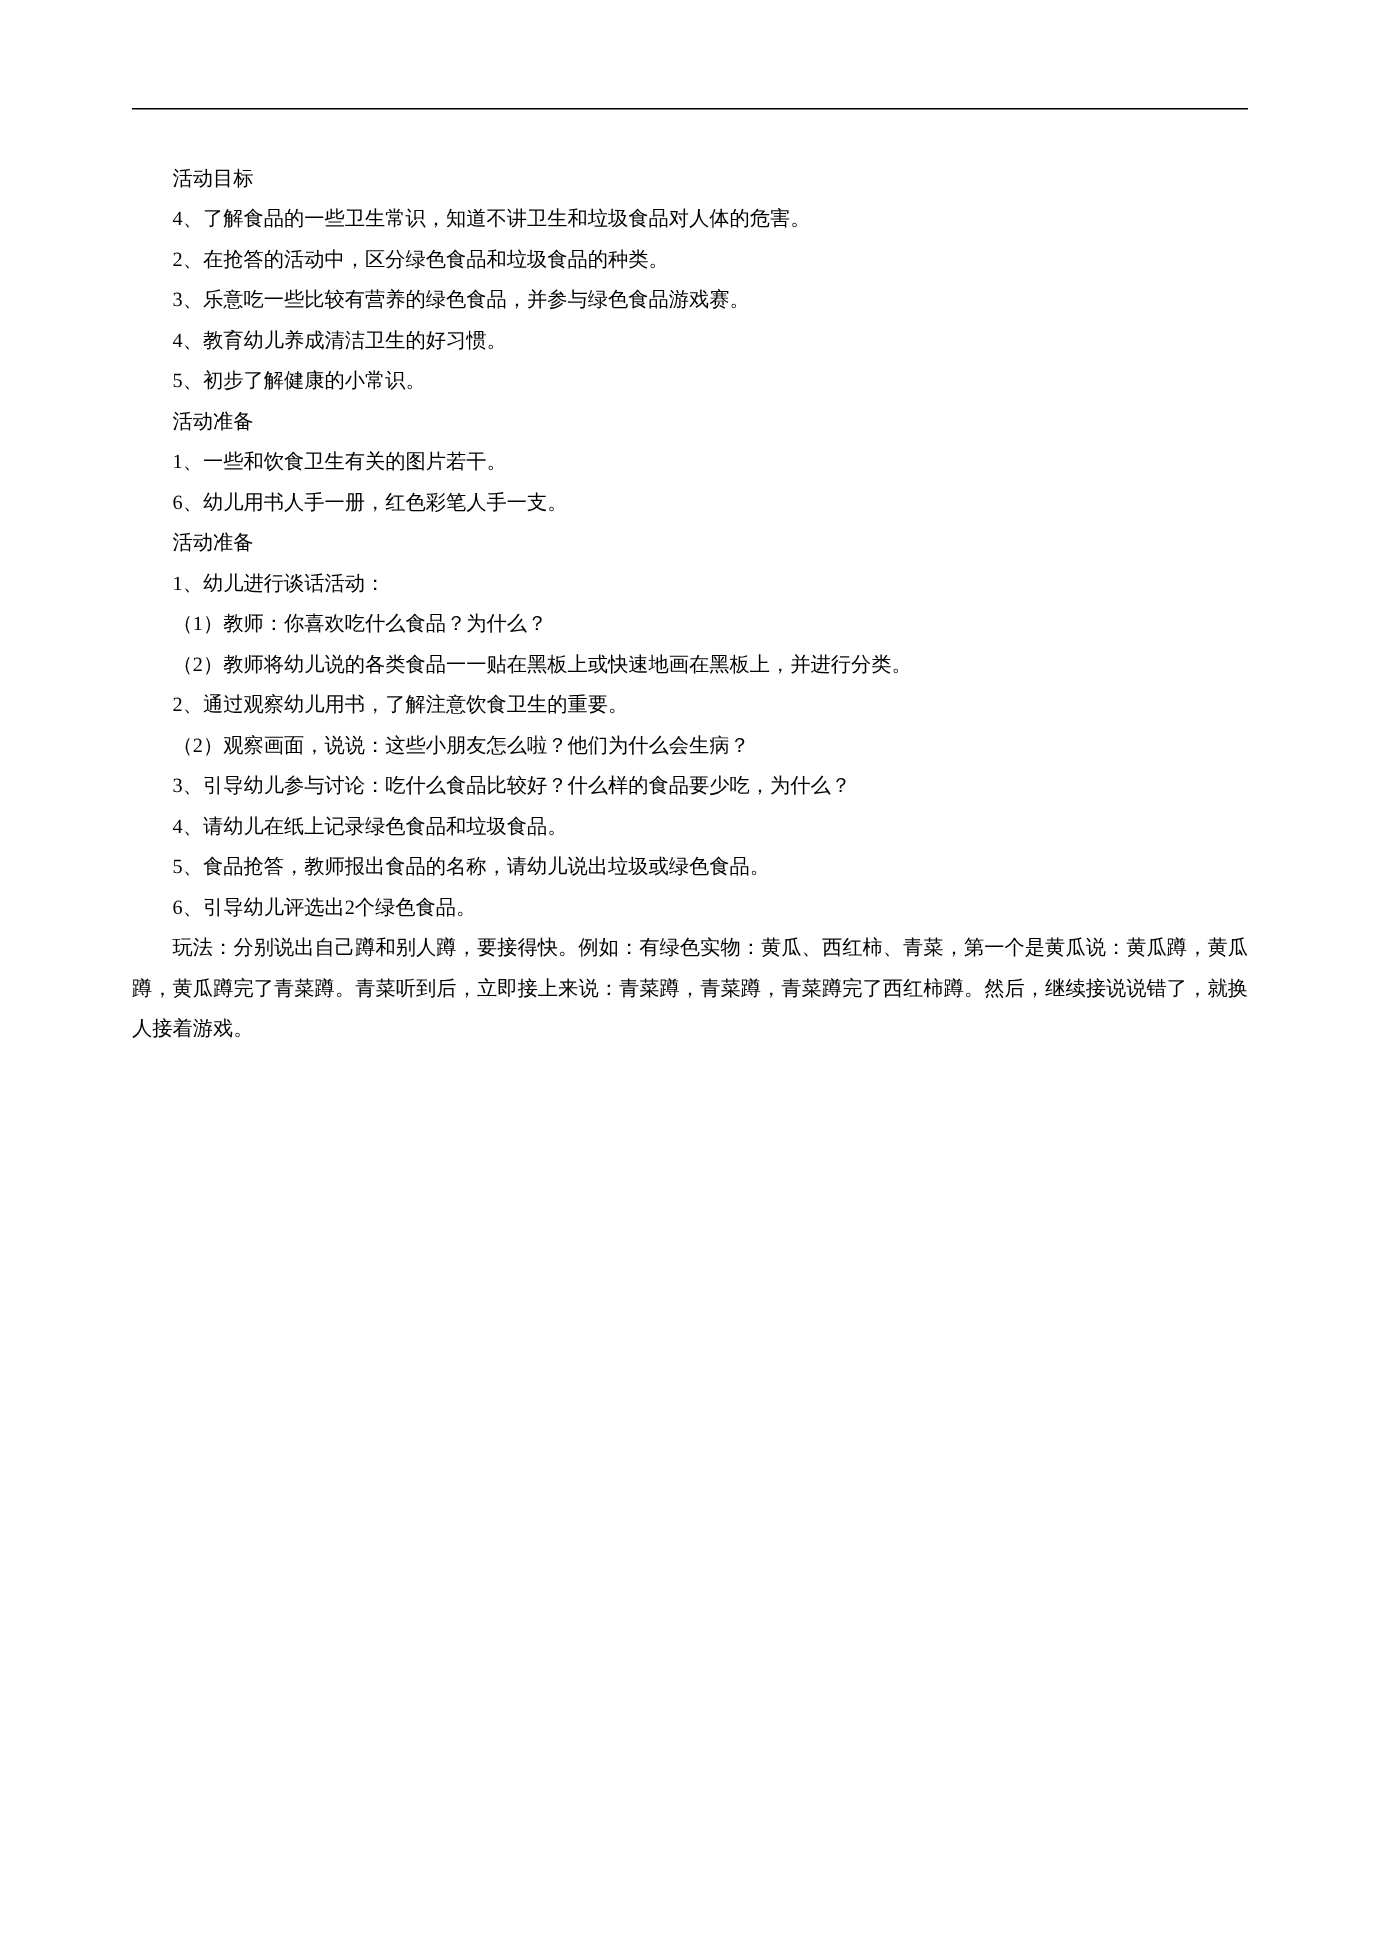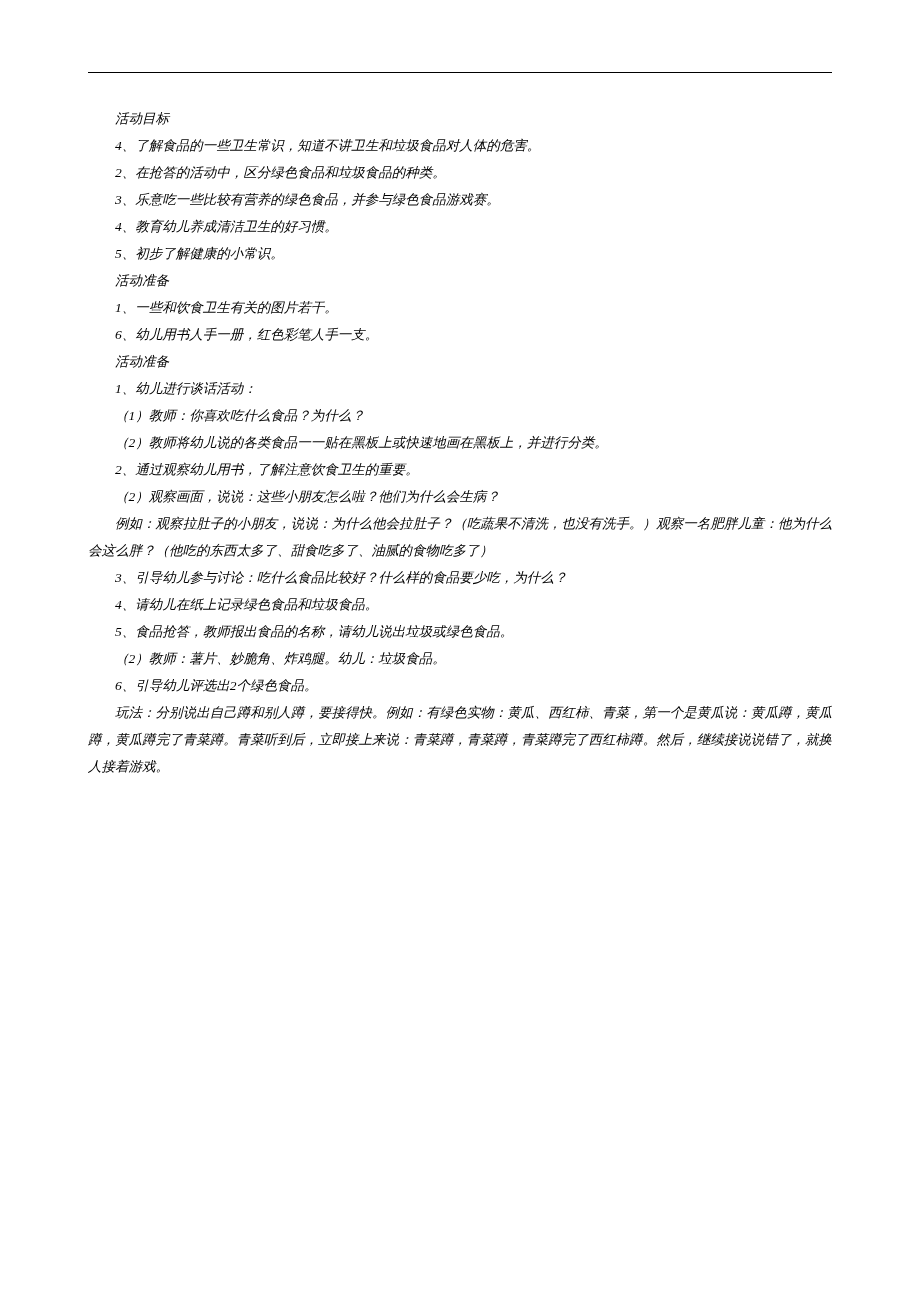--- a/index.html
+++ b/index.html
@@ -9,21 +9,20 @@
     }
     body {
       background: #ffffff;
       font-family: "SimSun", "宋体", serif;
       width: 920px;
       height: 1302px;
       position: relative;
     }
     .page-container {
       padding: 72px 88px 0 88px;
-      font-style: italic;
     }
     .horizontal-rule {
       border-top: 1px solid #000;
       margin-bottom: 32px;
     }
     .content {
       font-size: 13.5px;
       line-height: 2.0;
       color: #000;
       text-align: justify;
@@ -46,21 +45,19 @@
     <div class="line">5、初步了解健康的小常识。</div>
     <div class="line">活动准备</div>
     <div class="line">1、一些和饮食卫生有关的图片若干。</div>
     <div class="line">6、幼儿用书人手一册，红色彩笔人手一支。</div>
     <div class="line">活动准备</div>
     <div class="line">1、幼儿进行谈话活动：</div>
     <div class="line">（1）教师：你喜欢吃什么食品？为什么？</div>
     <div class="line">（2）教师将幼儿说的各类食品一一贴在黑板上或快速地画在黑板上，并进行分类。</div>
     <div class="line">2、通过观察幼儿用书，了解注意饮食卫生的重要。</div>
     <div class="line">（2）观察画面，说说：这些小朋友怎么啦？他们为什么会生病？</div>
-    <div class="line">例如：观察拉肚子的小朋友，说说：为什么他会拉肚子？（吃蔬果不清洗，也没有洗手。）观察一名肥胖儿童：他为什么会这么胖？（他吃的东西太多了、甜食吃多了、油腻的食物吃多了）</div>
     <div class="line">3、引导幼儿参与讨论：吃什么食品比较好？什么样的食品要少吃，为什么？</div>
     <div class="line">4、请幼儿在纸上记录绿色食品和垃圾食品。</div>
     <div class="line">5、食品抢答，教师报出食品的名称，请幼儿说出垃圾或绿色食品。</div>
-    <div class="line">（2）教师：薯片、妙脆角、炸鸡腿。幼儿：垃圾食品。</div>
     <div class="line">6、引导幼儿评选出2个绿色食品。</div>
     <div class="line">玩法：分别说出自己蹲和别人蹲，要接得快。例如：有绿色实物：黄瓜、西红柿、青菜，第一个是黄瓜说：黄瓜蹲，黄瓜蹲，黄瓜蹲完了青菜蹲。青菜听到后，立即接上来说：青菜蹲，青菜蹲，青菜蹲完了西红柿蹲。然后，继续接说说错了，就换人接着游戏。</div>
   </div>
 </div>
 
 </body></html>

